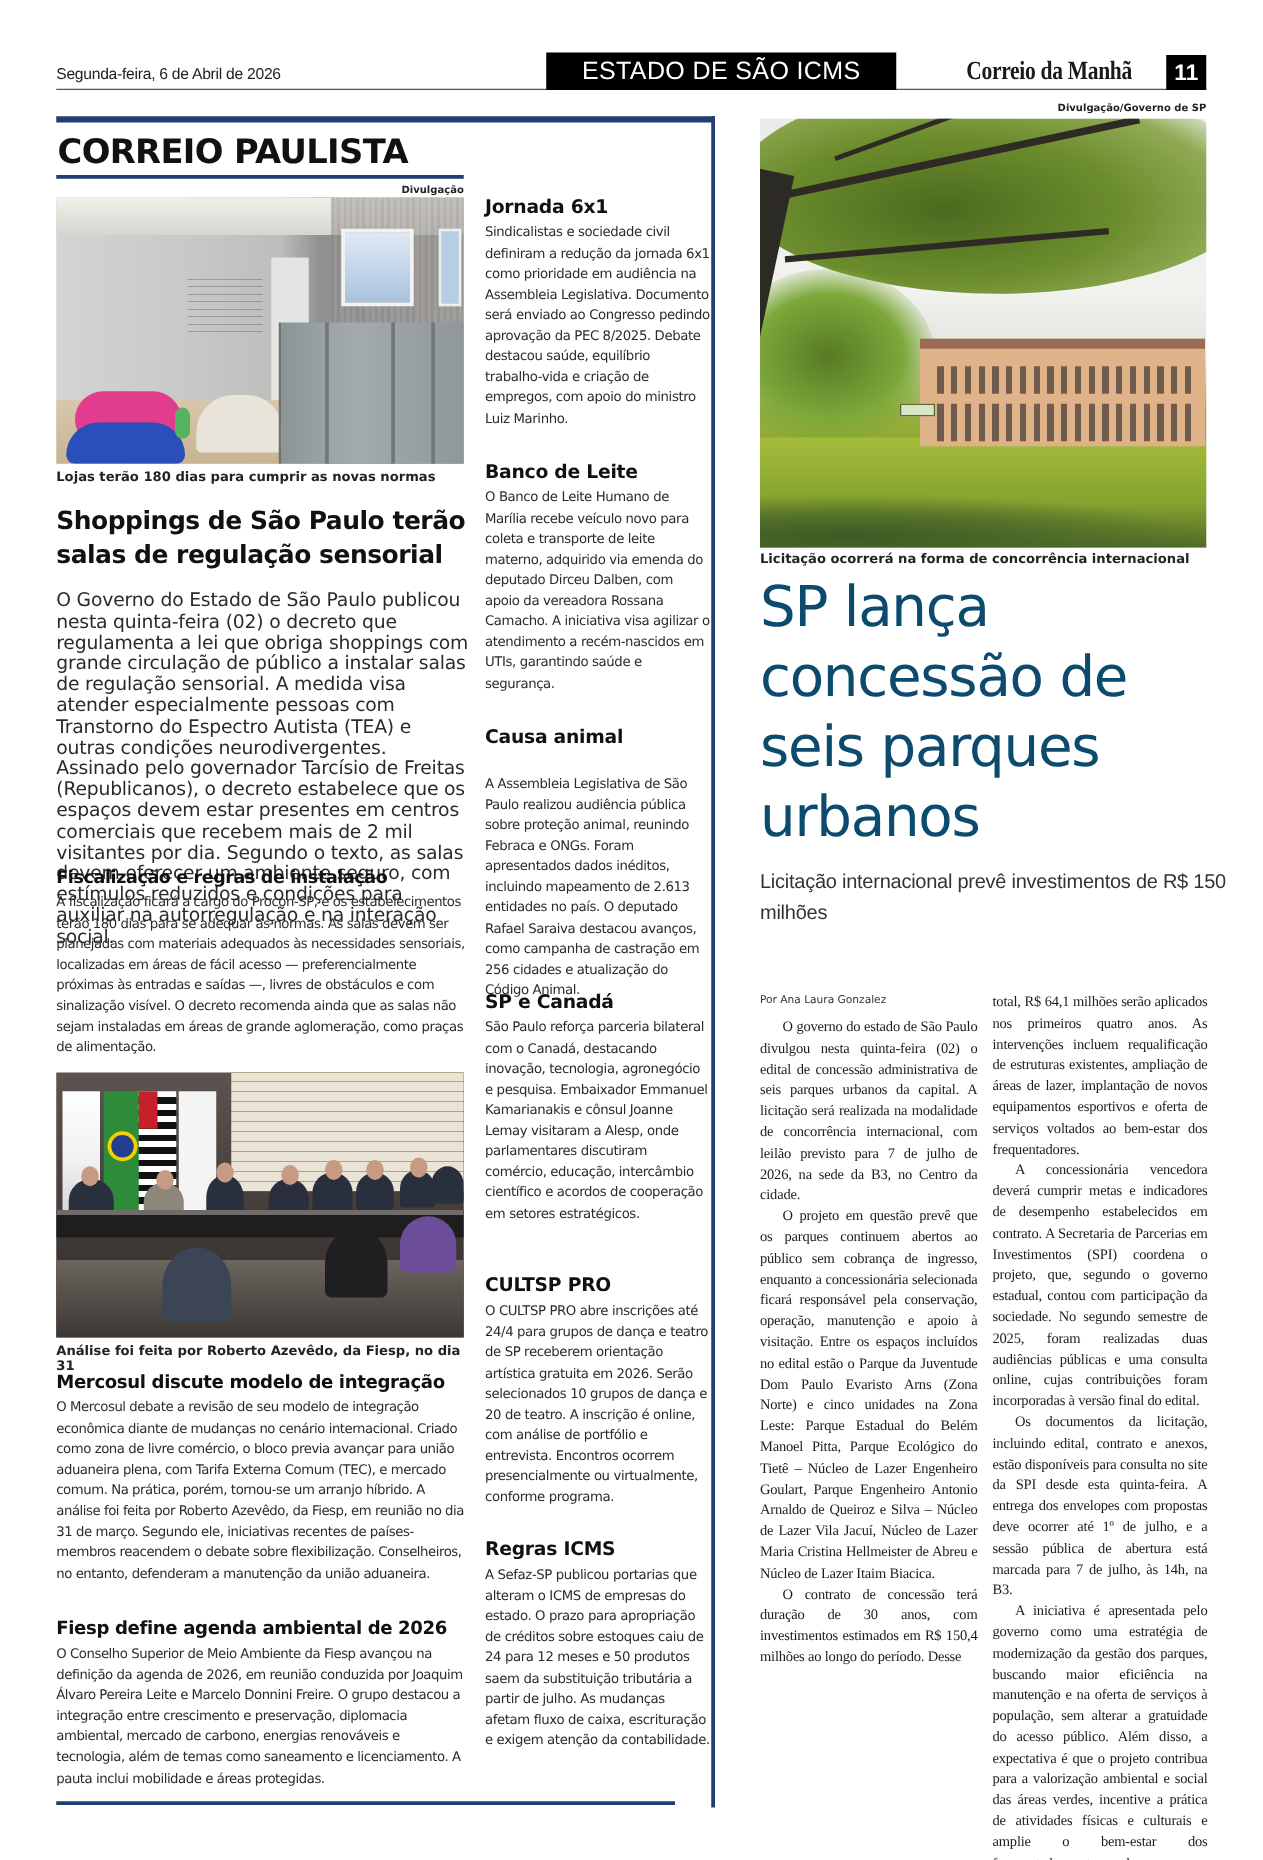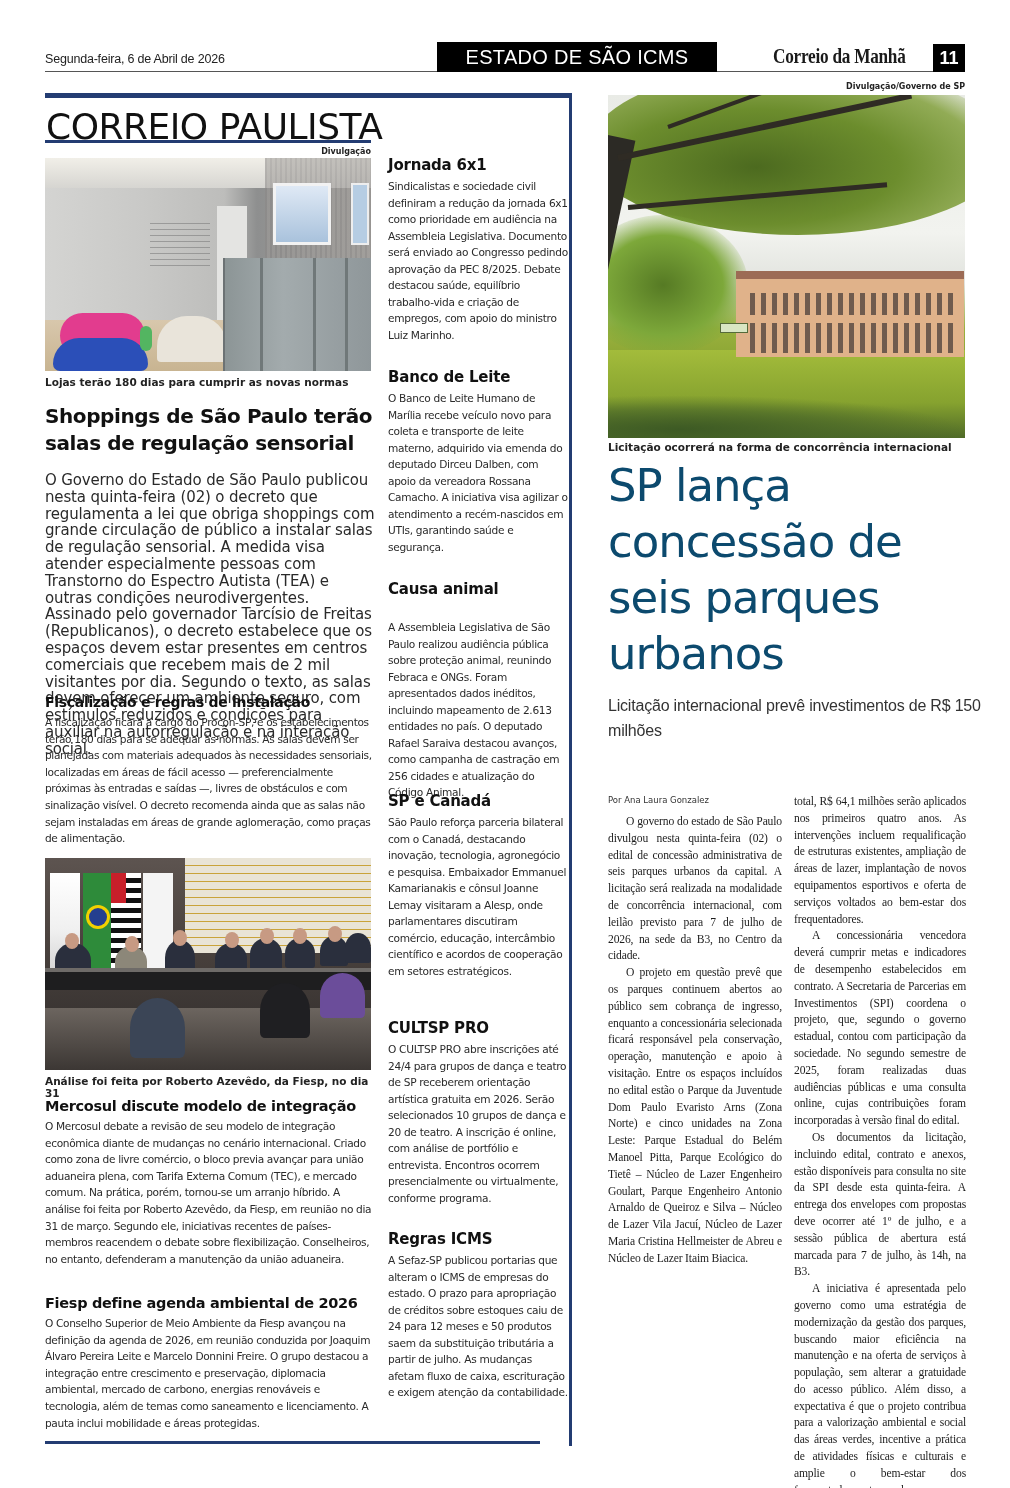--- a/index.html
+++ b/index.html
@@ -11,21 +11,21 @@
   .header-date { position: absolute; left: 0; top: 8px; font-family: "Liberation Sans", sans-serif; font-size: 12.5px; color: #222; letter-spacing: -0.2px; }
   .section-banner { position: absolute; left: 392px; top: -2px; width: 280px; height: 30px; background: #000; color: #fff;
     font-family: "Liberation Sans", sans-serif; font-size: 20px; text-align: center; line-height: 30px; letter-spacing: 0.3px; }
   .masthead { position: absolute; left: 728px; top: 0px; font-family: "Liberation Serif", serif; font-size: 21px; font-weight: bold; transform: scaleX(0.82); transform-origin: left; letter-spacing: -0.3px; }
   .page-number { position: absolute; left: 888px; top: 0px; width: 32px; height: 28px; background: #000; color: #fff;
     font-family: "Liberation Sans", sans-serif; font-weight: bold; font-size: 18px; text-align: center; line-height: 28px; }
 
   
   .cp-frame { position: absolute; left: 45px; top: 93px; width: 527px; height: 1353px; border-top: 5px solid #233c72; border-right: 3px solid #233c72; }
   .cp-bottom-rule { position: absolute; left: 45px; top: 1441px; width: 495px; height: 3px; background: #233c72; }
-  .cp-title { position: absolute; left: 46px; top: 106px; font-family: "DejaVu Sans", sans-serif; font-weight: normal; font-size: 36px; letter-spacing: -0.5px; color: #111; }
+  .cp-title { position: absolute; left: 46px; top: 106px; font-family: "DejaVu Sans", sans-serif; font-weight: bold; font-size: 27px; letter-spacing: -0.5px; color: #111; }
   .cp-title-rule { position: absolute; left: 45px; top: 140px; width: 326px; height: 3px; background: #233c72; }
 
   .credit { position: absolute; font-family: "DejaVu Sans", sans-serif; font-size: 8px; font-weight: bold; color: #222; text-align: right; }
   .caption { position: absolute; font-family: "DejaVu Sans", sans-serif; font-size: 10.5px; font-weight: 600; color: #222; }
 
   .photo { position: absolute; overflow: hidden; }
 
   
   .photo-room { left: 45px; top: 158px; width: 326px; height: 213px; background: linear-gradient(90deg,#d4d4d2 0%,#c9c9c7 30%,#bdbdbb 55%,#8e8f8f 65%,#a7a5a1 100%); }
   .photo-room .ceiling { position:absolute; left:0; top:0; width:100%; height:30px; background: linear-gradient(180deg,#f1efe8,#d6d5d1); }
@@ -203,19 +203,20 @@
 </div>
 <div class="caption" style="left:608px;top:441px;width:370px;">Licitação ocorrerá na forma de concorrência internacional</div>
 
 <h1 class="main-headline">SP lança concessão de seis parques urbanos</h1>
 <h2 class="main-deck">Licitação internacional prevê investimentos de R$ 150 milhões</h2>
 <div class="byline">Por Ana Laura Gonzalez</div>
 
 <div class="serif-col col-a" style="top:814px;">
   <p>O governo do estado de São Paulo divulgou nesta quinta-feira (02) o edital de concessão administrativa de seis parques urbanos da capital. A licitação será realizada na modalidade de concorrência internacional, com leilão previsto para 7 de julho de 2026, na sede da B3, no Centro da cidade.</p>
   <p>O projeto em questão prevê que os parques continuem abertos ao público sem cobrança de ingresso, enquanto a concessionária selecionada ficará responsável pela conservação, operação, manutenção e apoio à visitação. Entre os espaços incluídos no edital estão o Parque da Juventude Dom Paulo Evaristo Arns (Zona Norte) e cinco unidades na Zona Leste: Parque Estadual do Belém Manoel Pitta, Parque Ecológico do Tietê – Núcleo de Lazer Engenheiro Goulart, Parque Engenheiro Antonio Arnaldo de Queiroz e Silva – Núcleo de Lazer Vila Jacuí, Núcleo de Lazer Maria Cristina Hellmeister de Abreu e Núcleo de Lazer Itaim Biacica.</p>
+  <p>O contrato de concessão terá duração de 30 anos, com investimentos estimados em R$ 150,4 milhões ao longo do período. Desse</p>
 </div>
 <div class="serif-col col-b">
   <p class="cont">total, R$ 64,1 milhões serão aplicados nos primeiros quatro anos. As intervenções incluem requalificação de estruturas existentes, ampliação de áreas de lazer, implantação de novos equipamentos esportivos e oferta de serviços voltados ao bem-estar dos frequentadores.</p>
   <p>A concessionária vencedora deverá cumprir metas e indicadores de desempenho estabelecidos em contrato. A Secretaria de Parcerias em Investimentos (SPI) coordena o projeto, que, segundo o governo estadual, contou com participação da sociedade. No segundo semestre de 2025, foram realizadas duas audiências públicas e uma consulta online, cujas contribuições foram incorporadas à versão final do edital.</p>
   <p>Os documentos da licitação, incluindo edital, contrato e anexos, estão disponíveis para consulta no site da SPI desde esta quinta-feira. A entrega dos envelopes com propostas deve ocorrer até 1º de julho, e a sessão pública de abertura está marcada para 7 de julho, às 14h, na B3.</p>
   <p>A iniciativa é apresentada pelo governo como uma estratégia de modernização da gestão dos parques, buscando maior eficiência na manutenção e na oferta de serviços à população, sem alterar a gratuidade do acesso público. Além disso, a expectativa é que o projeto contribua para a valorização ambiental e social das áreas verdes, incentive a prática de atividades físicas e culturais e amplie o bem-estar dos frequentadores, tornando os parques referência em gestão sustentável.</p>
 </div>
 
 </body></html>

